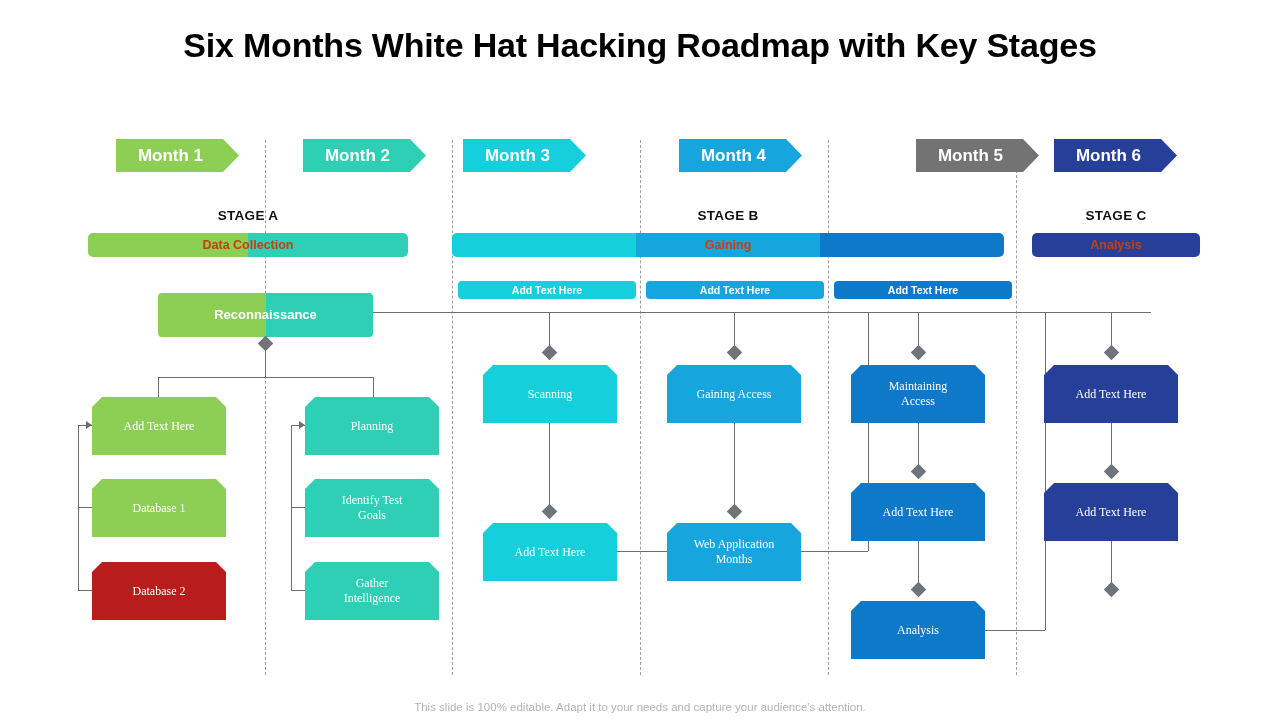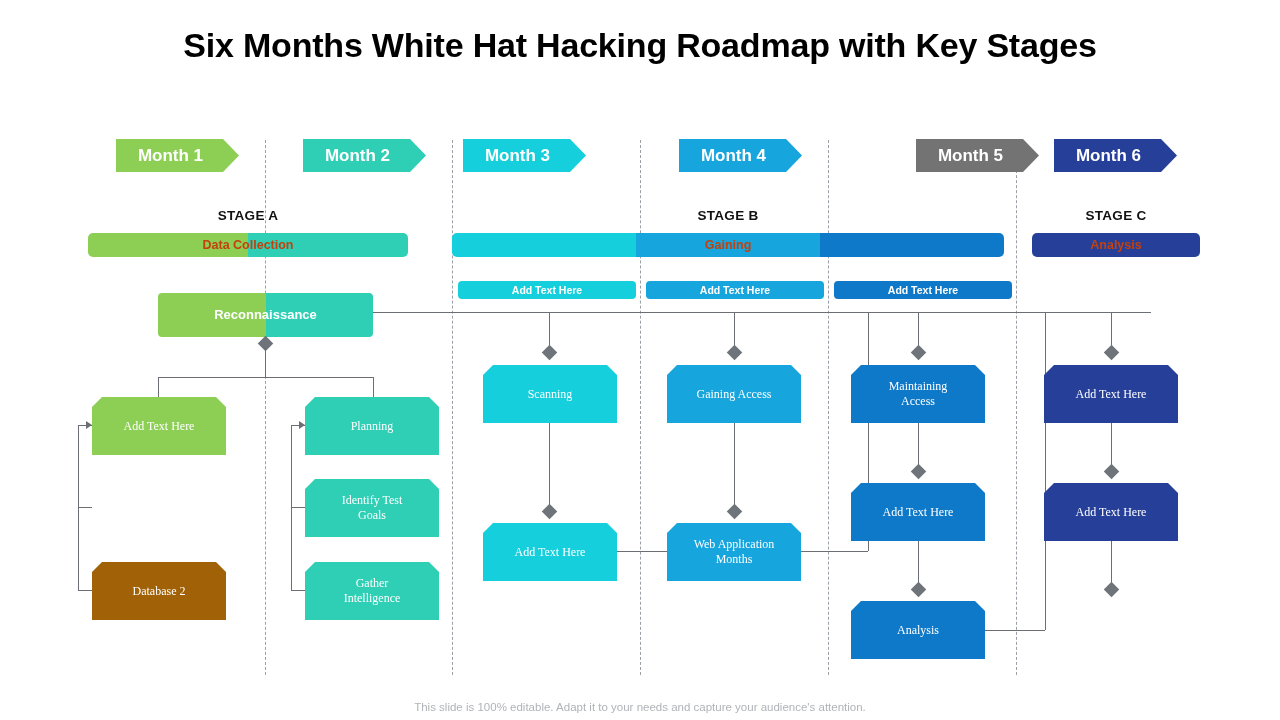--- a/index.html
+++ b/index.html
@@ -277,21 +277,24 @@
 
   <div class="abs hline" style="left:617px;top:551px;width:67px;"></div>
   <div class="abs hline" style="left:801px;top:551px;width:67px;"></div>
   <div class="abs vline" style="left:868px;top:312px;height:239px;"></div>
   <div class="abs hline" style="left:985px;top:630px;width:60px;"></div>
   <div class="abs vline" style="left:1045px;top:312px;height:318px;"></div>
 
   <div class="abs node" style="left:92px;top:397px;background:#8DCF55;">
     <span>Add Text Here</span>
   </div>
-  <div class="abs node" style="left:92px;top:562px;background:#a16207;">
+  <div class="abs node" style="left:92px;top:479px;background:#8DCF55;">
+    <span>Database 1</span>
+  </div>
+  <div class="abs node" style="left:92px;top:562px;background:#b91c1c;">
     <span>Database 2</span>
   </div>
 
   <div class="abs node" style="left:305px;top:397px;background:#2ECFB4;align-items:center;">
     <span>Planning</span>
   </div>
   <div class="abs node" style="left:305px;top:479px;background:#2ECFB4;">
     <span>Identify Test Goals</span>
   </div>
   <div class="abs node" style="left:305px;top:562px;background:#2ECFB4;">

